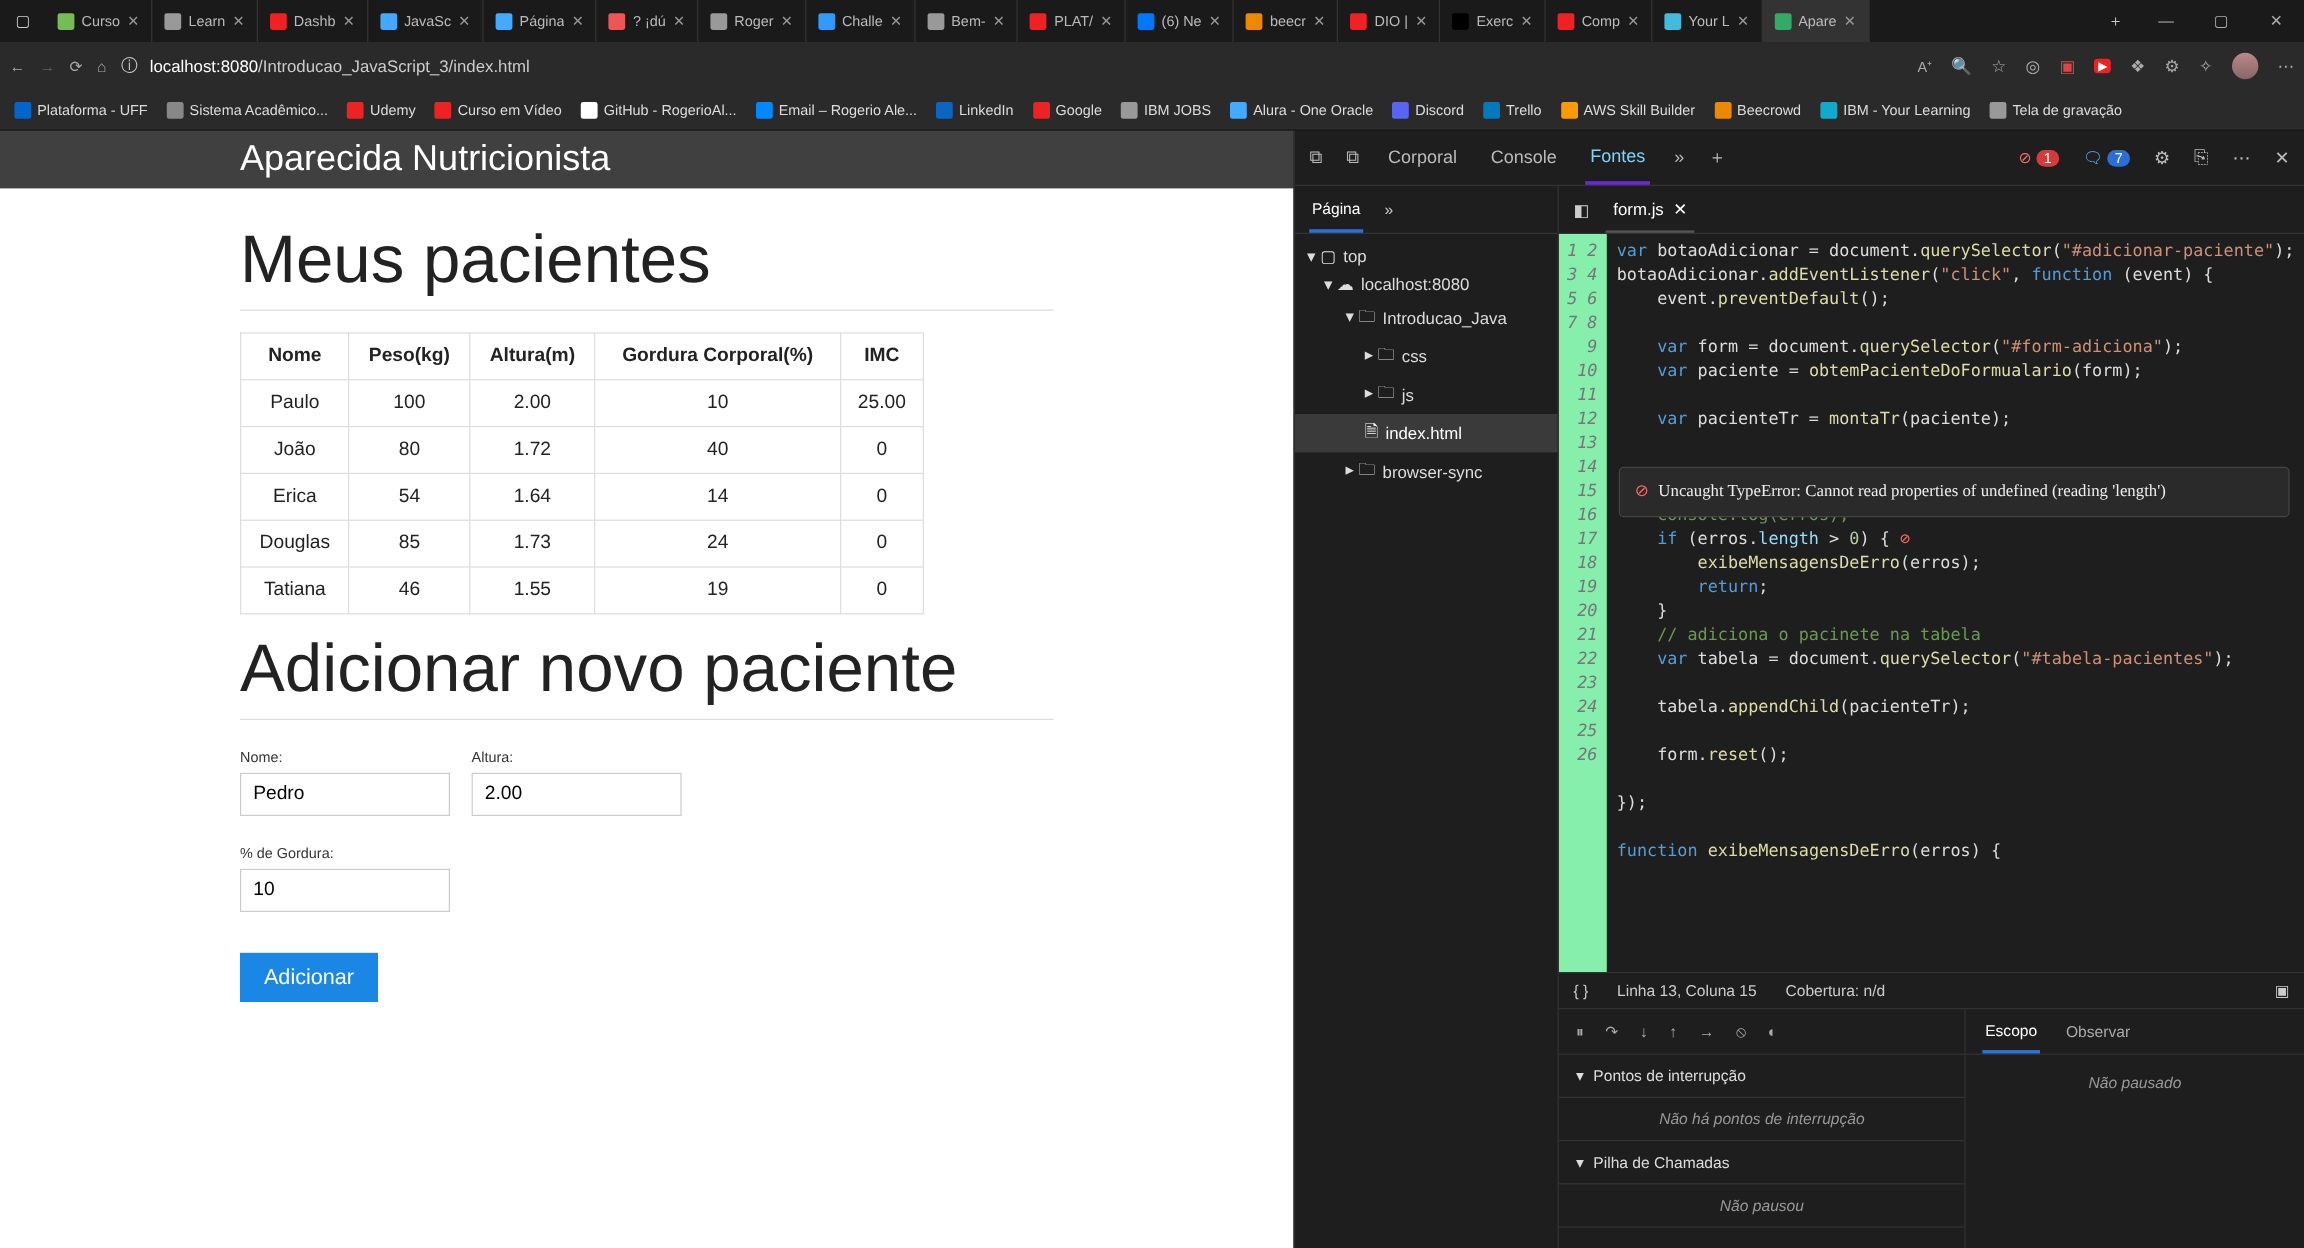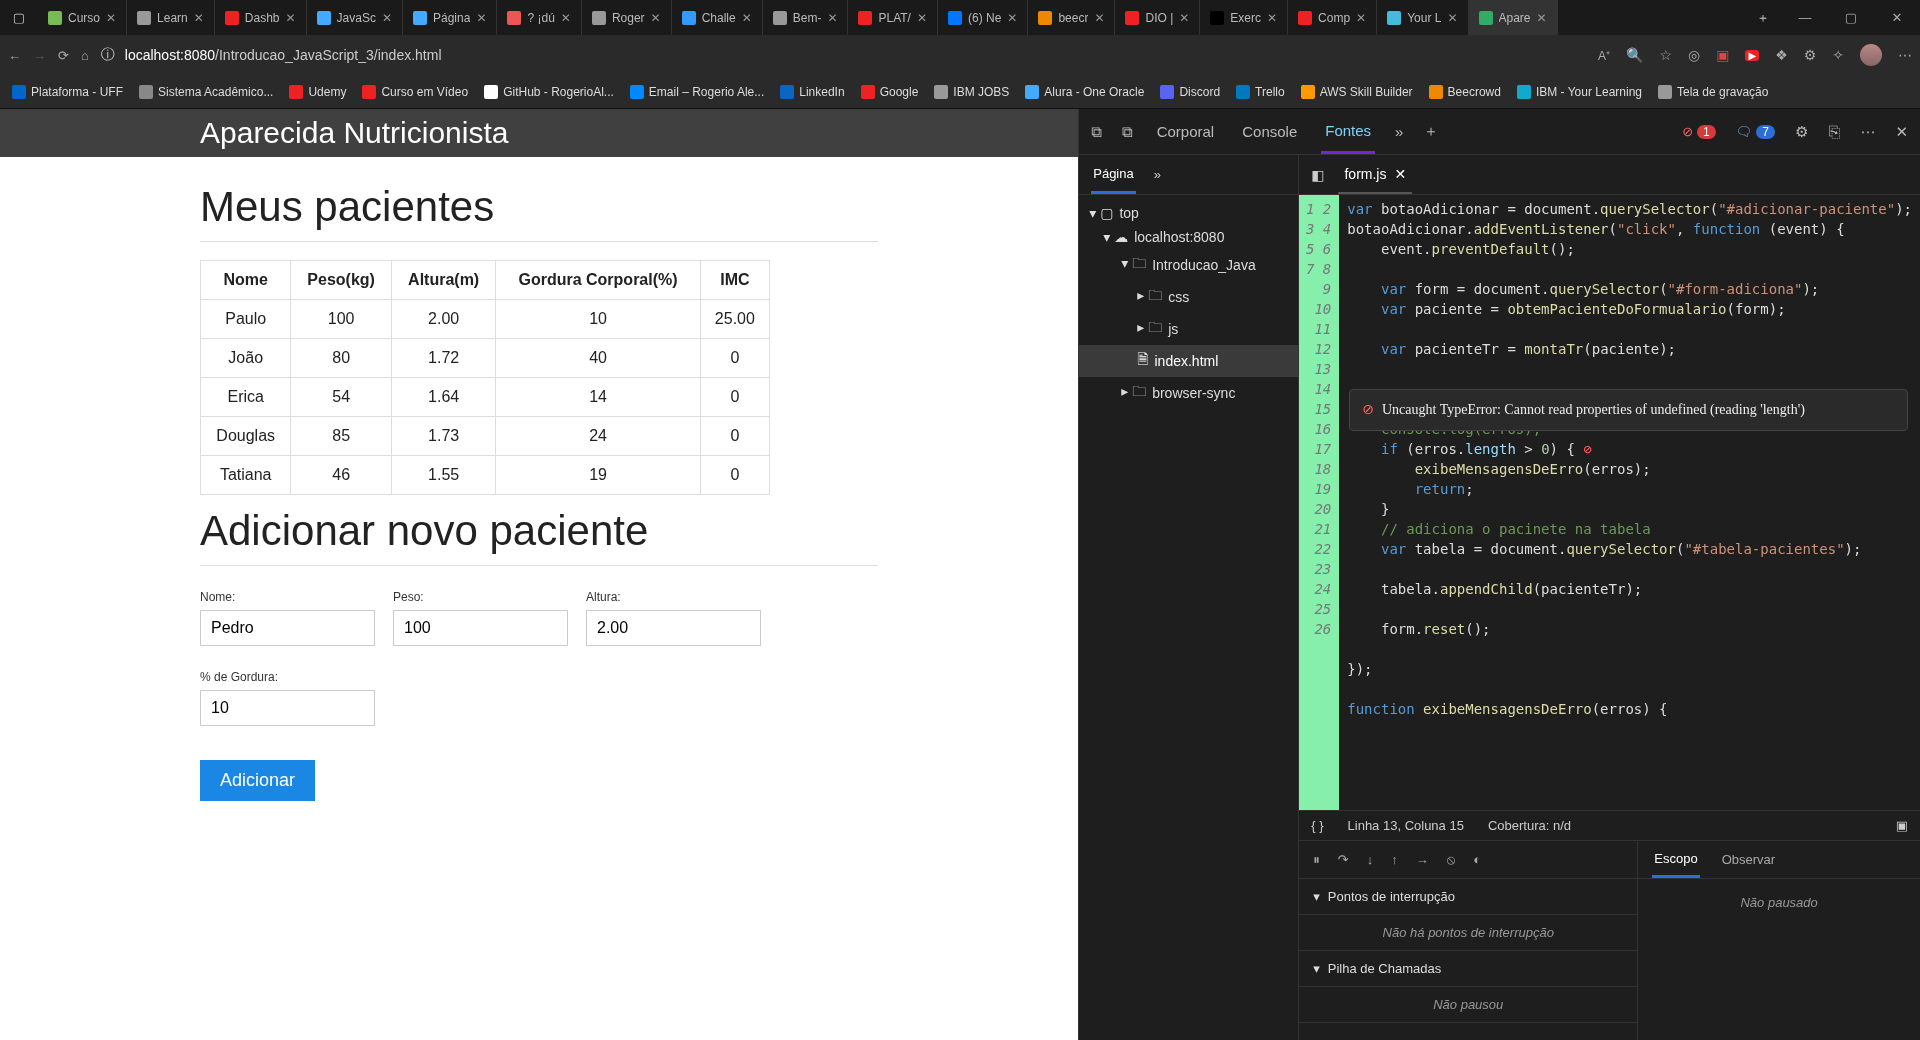--- a/index.html
+++ b/index.html
@@ -16,21 +16,21 @@
 .toolbar .url .host { color: #fff; }
 .rightico { display: flex; gap: 16px; align-items: center; }
 .rightico span { font-size: 14px; }
 .favbar { height: 34px; background: #2a2a2a; display: flex; align-items: center; padding: 0 12px; gap: 16px; font-size: 12px; color: #ddd; border-bottom: 1px solid #111; }
 .favbar .bm { display: flex; align-items: flex-end; gap: 5px; }
 .favbar .bi { width: 14px; height: 14px; border-radius: 2px; display: inline-block; }
 .content { display: flex; height: 931px; }
 .page { width: 1136px; background: #404040; }
 .page .hdr { height: 48px; background: #404040; color: #fff; font-size: 30px; padding-left: 200px; display: flex; align-items: center; }
 .page .body { background: #fff; color: #222; padding: 16px 200px 40px 200px; height: 883px; }
-.page h2 { font-size: 42px; font-weight: 400; margin: 10px 0 16px; }
+.page h2 { font-size: 56px; font-weight: 400; margin: 10px 0 16px; }
 .page h2.hr { border-bottom: 1px solid #ddd; padding-bottom: 10px; }
 table.pats { border-collapse: collapse; width: 570px; margin-top: 18px; font-size: 16px; }
 table.pats th, table.pats td { border: 1px solid #ddd; padding: 10px; text-align: center; }
 table.pats th { background: #fff; font-weight: 700; }
 .formrow { display: flex; gap: 18px; margin-top: 24px; }
 .formcol label { display: block; font-size: 12px; color: #333; margin-bottom: 6px; }
 .formcol input { width: 175px; height: 36px; border: 1px solid #ccc; padding: 0 10px; font-size: 16px; }
 .btn { margin-top: 34px; background: #1b87e5; color: #fff; border: none; padding: 10px 18px; font-size: 18px; width: 115px; overflow: hidden; text-align: center; }
 .devtools { flex: 1; display: flex; flex-direction: column; background: #1e1e1e; border-left: 1px solid #333; }
 .dt-top { height: 46px; display: flex; align-items: center; padding: 0 12px; gap: 20px; border-bottom: 1px solid #333; color: #bbb; font-size: 15px; }
@@ -267,24 +267,20 @@
             </tr>
           </tbody>
       </table>
       <h2 class="hr" style="margin-top:12px">Adicionar novo paciente</h2>
       <div class="formrow">
         <div class="formcol">
           <label>Nome:</label>
           <input value="Pedro" style="">
         </div>
         <div class="formcol">
-          <label>Peso:</label>
-          <input value="100" style="">
-        </div>
-        <div class="formcol">
           <label>Altura:</label>
           <input value="2.00" style="">
         </div>
       </div>
       <div class="formrow">
         <div class="formcol">
           <label>% de Gordura:</label>
           <input value="10" style="">
         </div>
       </div>

